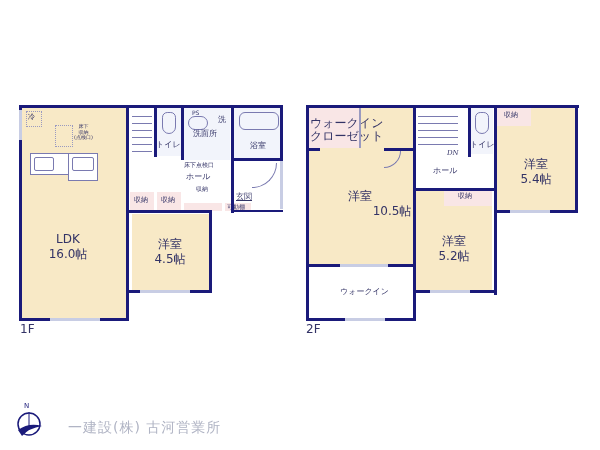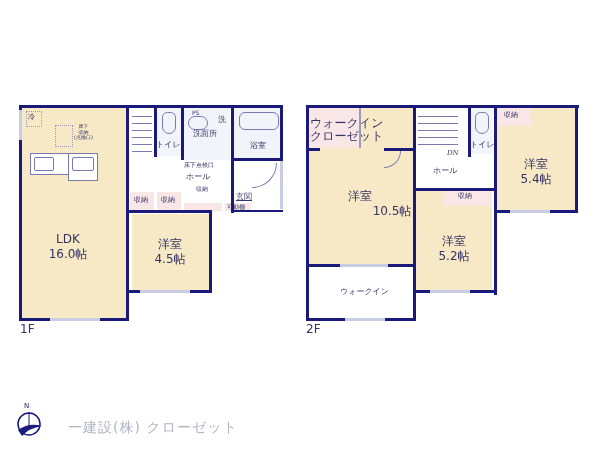--- a/index.html
+++ b/index.html
@@ -159,13 +159,13 @@
 </div>
 
 <div class="abs" style="left:14px;top:408px;width:30px;height:30px;">
   <svg width="30" height="30" viewBox="0 0 30 30">
     <circle cx="15" cy="16" r="11" fill="none" stroke="#1a1a7a" stroke-width="1.5"></circle>
     <path d="M4 22 Q15 14 28 18 Q15 20 8 28 Z" fill="#1a1a7a"></path>
     <line x1="15" y1="4" x2="15" y2="22" stroke="#1a1a7a" stroke-width="1"></line>
   </svg>
 </div>
 <div class="abs" style="left:24px;top:402px;font-size:7px;color:#1a1a7a;">N</div>
-<div class="footer">一建設(株) クローゼット</div>
+<div class="footer">一建設(株) 古河営業所</div>
 
 </body></html>

